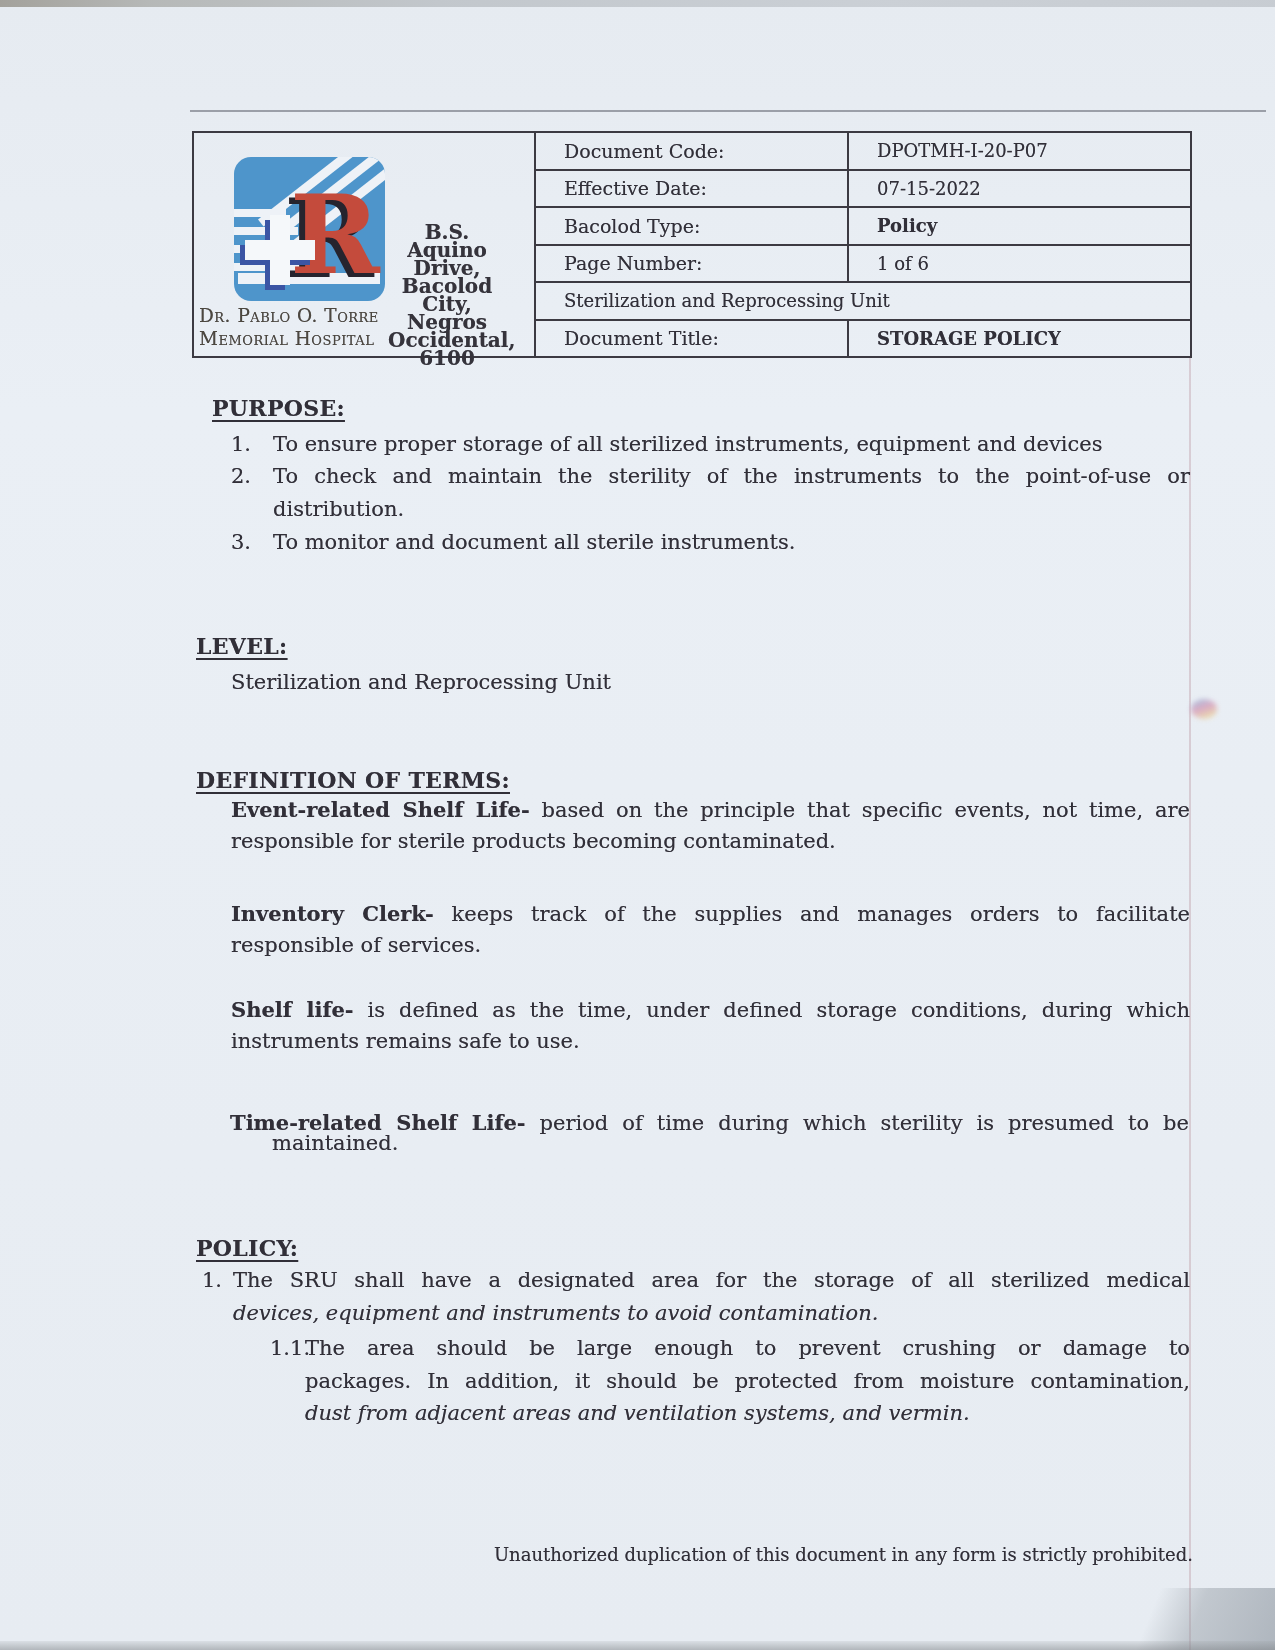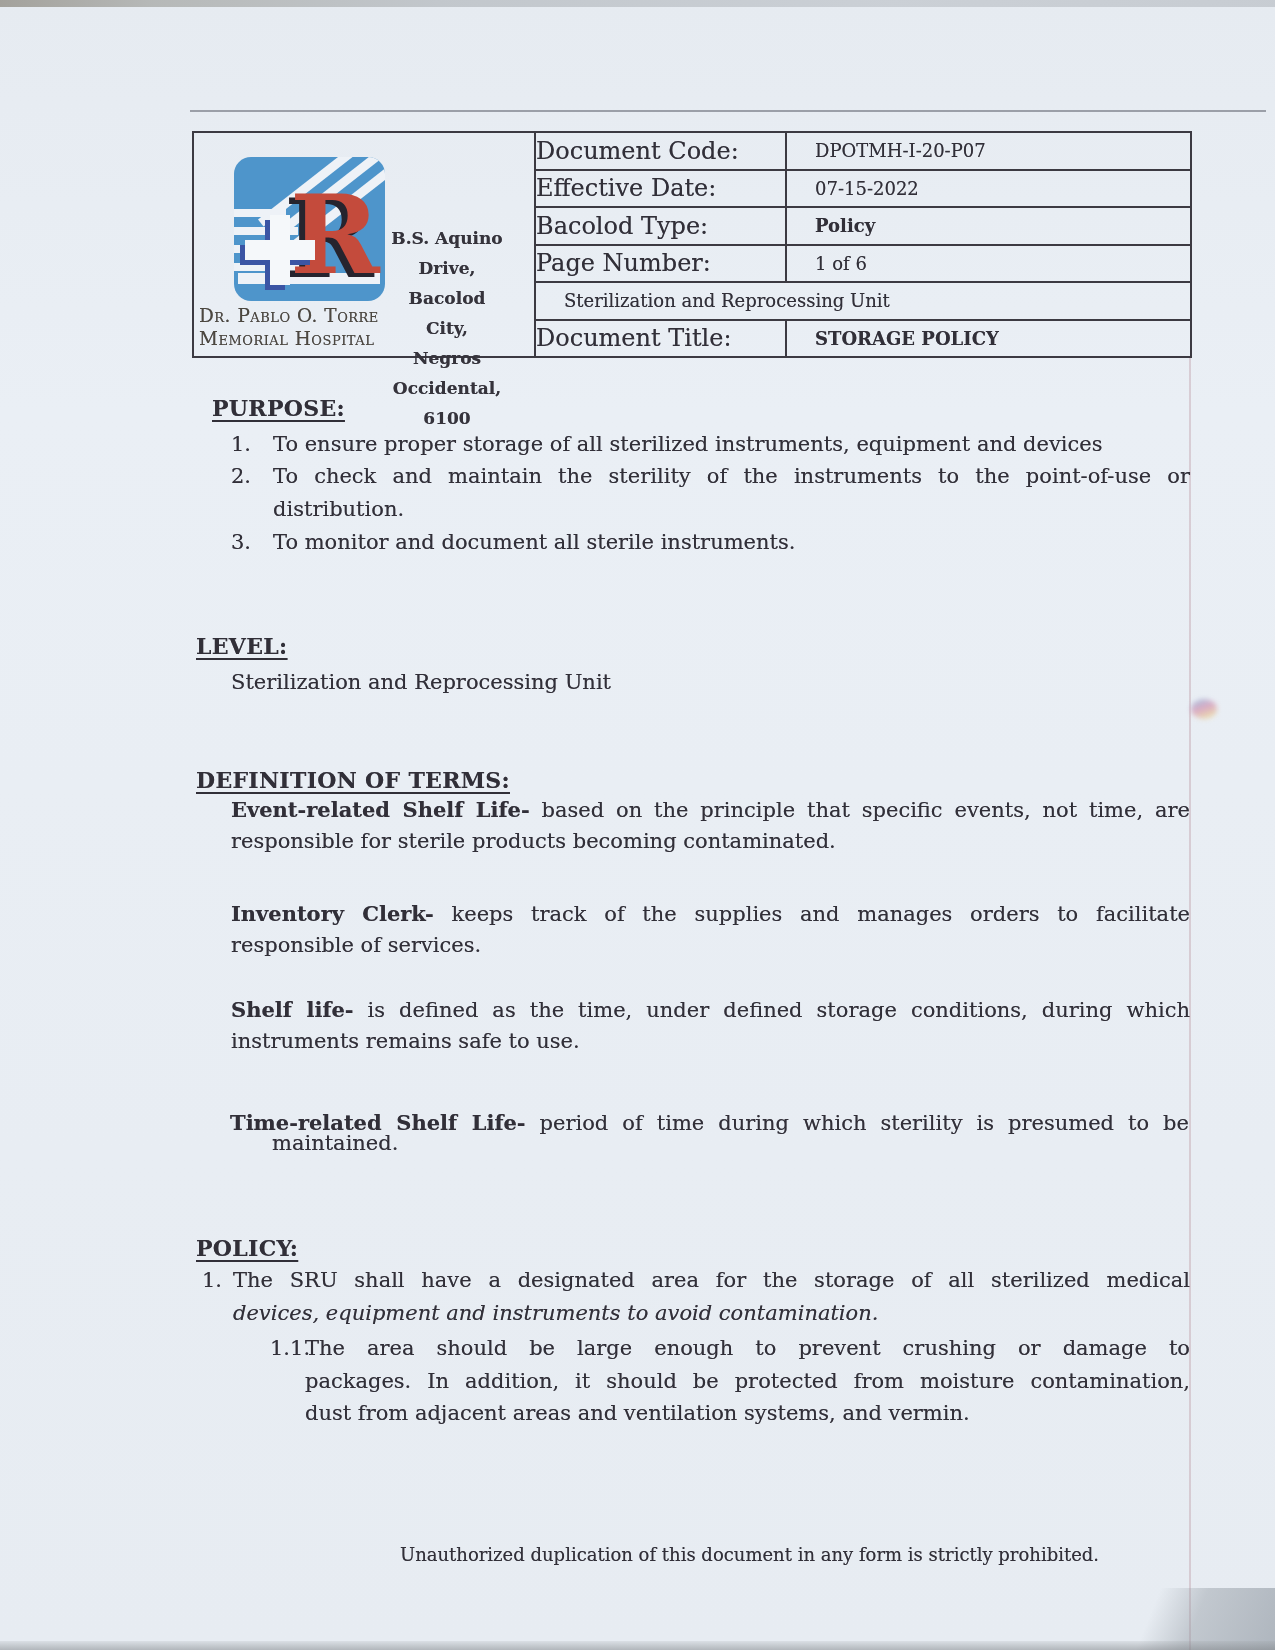--- a/index.html
+++ b/index.html
@@ -21,38 +21,38 @@
   .corner-shadow{left:1060px;top:1588px;width:215px;height:62px;
     background:linear-gradient(112deg,rgba(0,0,0,0) 42%,rgba(142,150,158,.42) 62%,rgba(128,137,147,.55) 100%);}
   .bottom-band{left:0;top:1641px;width:1275px;height:9px;
     background:linear-gradient(180deg,rgba(148,152,155,.15),rgba(125,129,133,.5));}
   
   .doc-table{left:192px;top:131px;width:1000px;height:227px;border:2px solid #3c3a42;box-sizing:border-box;}
   .logo-cell{position:absolute;left:0;top:0;width:342px;height:100%;border-right:2px solid #3c3a42;box-sizing:border-box;}
   .rows{position:absolute;left:342px;top:0;right:0;height:100%;display:flex;flex-direction:column;}
   .trow{flex:1;display:flex;border-bottom:2px solid #3c3a42;box-sizing:border-box;}
   .trow:last-child{border-bottom:none;}
-  .tlabel{width:251px;border-right:2px solid #3c3a42;box-sizing:border-box;display:flex;align-items:center;
-    padding-left:0;font-size:24px;}
+  .tlabel{width:313px;border-right:2px solid #3c3a42;box-sizing:border-box;display:flex;align-items:center;
+    padding-left:28px;font-size:19px;}
   .tvalue{flex:1;display:flex;align-items:center;padding-left:28px;font-size:18px;}
   .bold{font-weight:bold;}
   .logo-svg{position:absolute;left:38px;top:22px;}
   .hosp-name{position:absolute;left:5px;top:171px;width:235px;text-align:left;
     font-variant:small-caps;font-size:18.5px;line-height:23px;color:#4c473f;letter-spacing:.5px;}
   .address{position:absolute;left:194px;top:90px;width:118px;text-align:center;
-    font-size:17px;font-weight:bold;line-height:30px;color:#35333b;}
+    font-size:20px;font-weight:bold;line-height:18px;color:#35333b;}
   
   .h1{font-size:22px;font-weight:bold;letter-spacing:.3px;
     text-decoration:underline;text-decoration-thickness:2px;text-underline-offset:3.5px;}
   .line{font-size:21px;line-height:33px;white-space:nowrap;}
   .pline{font-size:21px;line-height:33px;}
   .stretch{text-align:justify;text-align-last:justify;white-space:normal;}
   .it{font-style:italic;}
   .b{font-weight:bold;}
-  .footer{font-size:18px;text-align:left;}
+  .footer{font-size:18px;text-align:right;}
 </style>
 </head>
 <body>
 
 <div id="page">
 
   <div class="abs top-band"></div>
   <div class="abs stray-line"></div>
   <div class="abs edge-line"></div>
   <div class="abs smudge"></div>
@@ -167,17 +167,17 @@
   </div>
   <div class="abs line ink" style="left:224px;top:1127px;margin-left:48px;">maintained.</div>
 
   <div class="abs h1 ink" style="left:196px;top:1235px;">POLICY:</div>
   <div class="abs line ink" style="left:202px;top:1264px;">1.</div>
   <div class="abs pline stretch ink" style="left:233px;top:1264px;width:957px;">The SRU shall have a designated area for the storage of all sterilized medical</div>
   <div class="abs line it ink" style="left:233px;top:1297px;">devices, equipment and instruments to avoid contamination.</div>
   <div class="abs line ink" style="left:270px;top:1332px;">1.1.</div>
   <div class="abs pline stretch ink" style="left:305px;top:1332px;width:885px;">The area should be large enough to prevent crushing or damage to</div>
   <div class="abs pline stretch ink" style="left:305px;top:1365px;width:885px;">packages. In addition, it should be protected from moisture contamination,</div>
-  <div class="abs line ink" style="left:305px;top:1397px;">dust from adjacent areas and ventilation systems, and vermin.</div>
+  <div class="abs line ink" style="left:305px;top:1397px;font-style:italic;">dust from adjacent areas and ventilation systems, and vermin.</div>
 
   <div class="abs footer ink" style="left:400px;top:1544px;width:793px;">Unauthorized duplication of this document in any form is strictly prohibited.</div>
 
 </div>
 
 </body></html>

